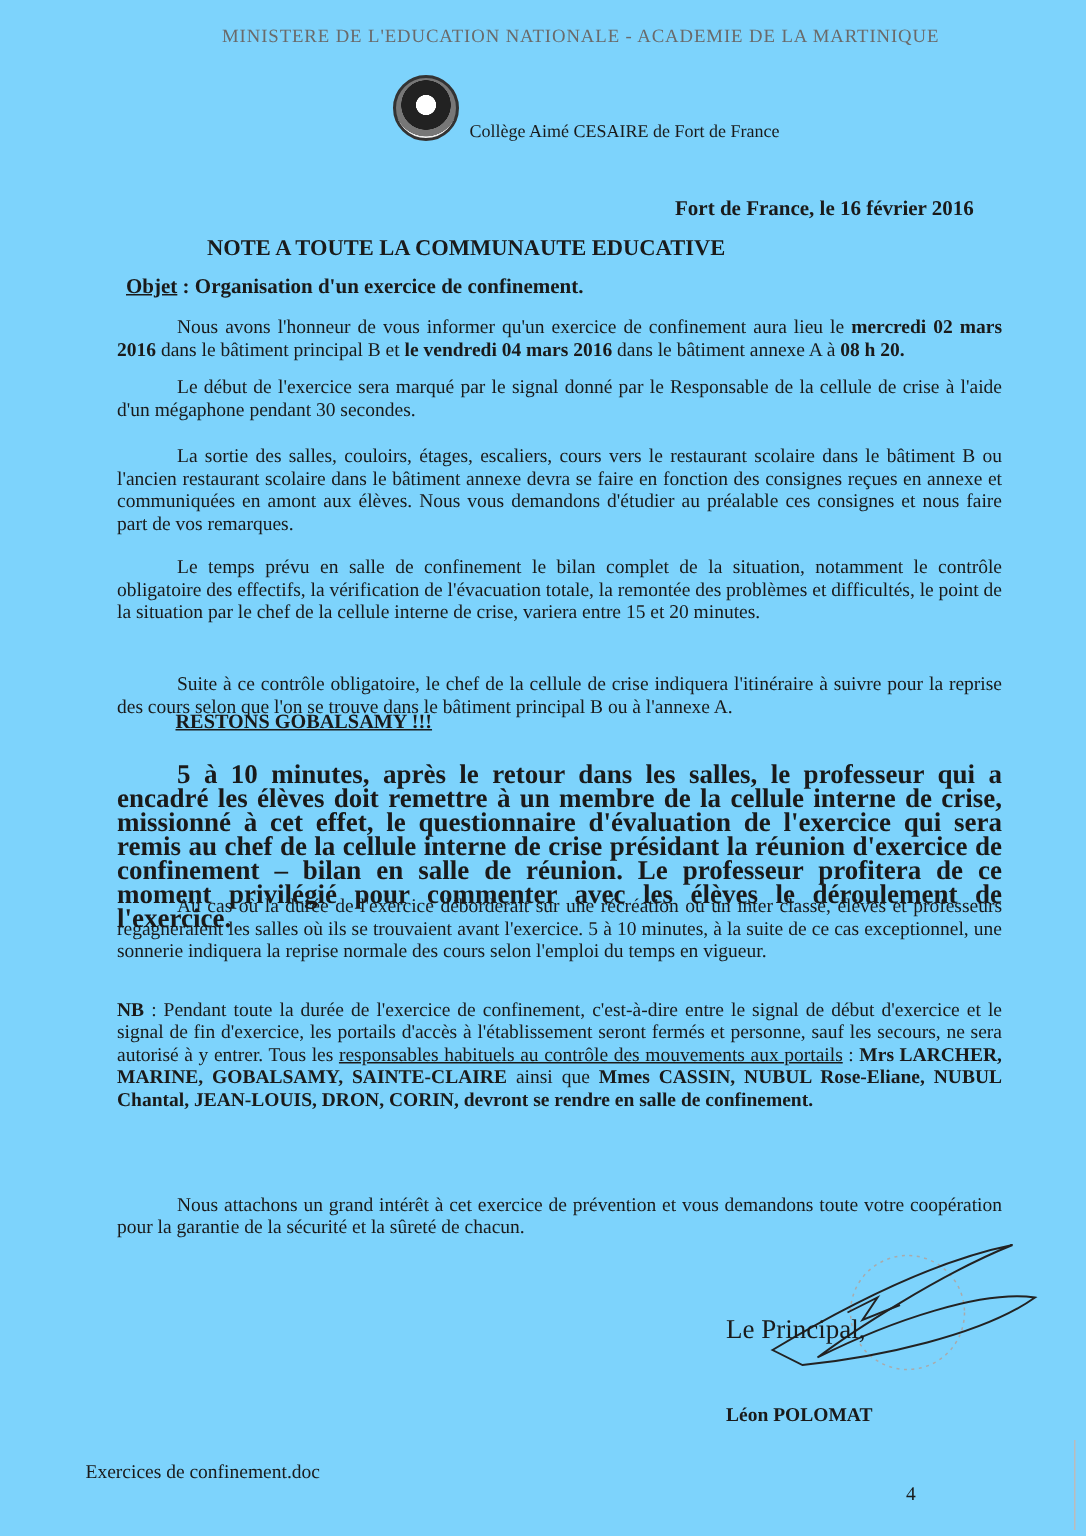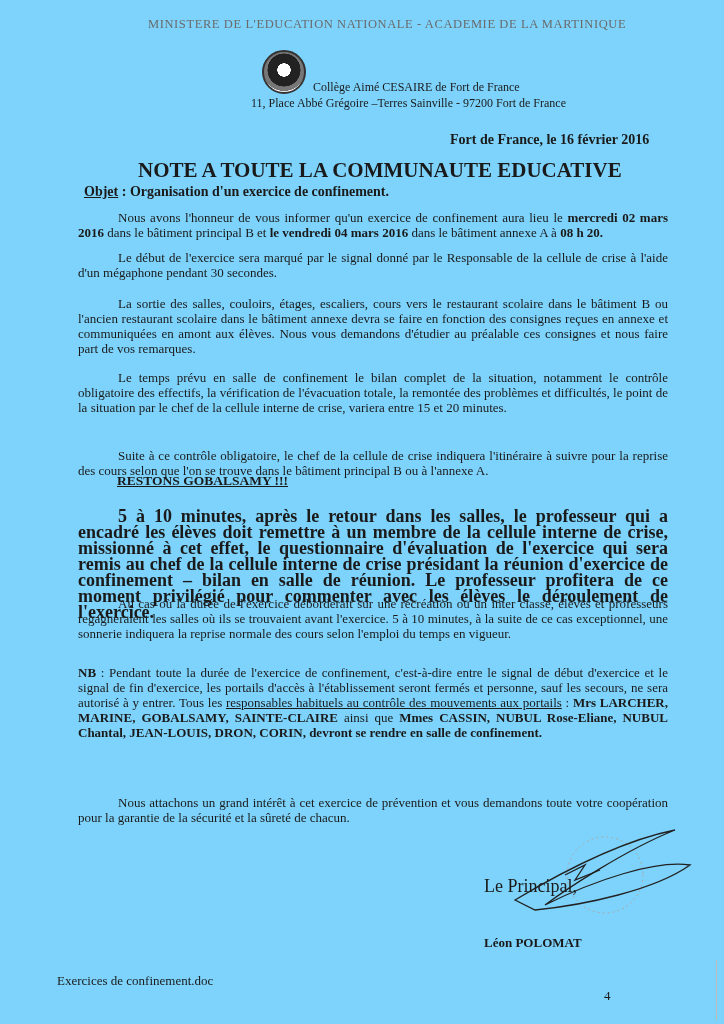--- a/index.html
+++ b/index.html
@@ -5,21 +5,21 @@
   html, body { margin: 0; padding: 0; background: #ffffff; }
   body { width: 724px; height: 1024px; position: relative; overflow: hidden;
          font-family: "Liberation Serif", "DejaVu Serif", serif; color: #1a1a1a; }
   .page { position: absolute; left: 0; top: 0; width: 724px; height: 1024px; background: #7dd3fc; }
   .abs { position: absolute; }
   .ministry { left: 148px; top: 17px; font-size: 12.5px; letter-spacing: 0.6px; color: #6a6a6a; white-space: nowrap; }
   .logo { left: 262px; top: 50px; width: 40px; height: 40px; border-radius: 50%; border: 2px solid #333; background: radial-gradient(circle at 50% 45%, #fff 0 22%, #222 23% 55%, #777 56% 70%, #eee 71%); }
   .college { left: 313px; top: 80px; font-size: 12px; white-space: nowrap; }
   .address { left: 251px; top: 96px; font-size: 12px; white-space: nowrap; }
   .date { left: 450px; top: 132px; font-size: 14px; font-weight: bold; white-space: nowrap; }
-  .title { left: 138px; top: 158px; font-size: 21px; font-weight: bold; white-space: nowrap; }
+  .title { left: 138px; top: 158px; font-size: 15px; font-weight: bold; white-space: nowrap; }
   .objet { left: 84px; top: 184px; font-size: 14px; font-weight: bold; white-space: nowrap; }
   .objet u { }
   .para { left: 78px; width: 590px; font-size: 13px; line-height: 15px; text-align: justify; }
   .para p { margin: 0; text-indent: 40px; }
   .para.bold { font-weight: bold; font-size: 18px; line-height: 16px; font-family: Liberation Serif, serif; }
   .b { font-weight: bold; }
   .u { text-decoration: underline; }
   .restons { left: 117px; top: 473px; font-size: 13.5px; font-weight: bold; text-decoration: underline; white-space: nowrap; }
   .nb p { text-indent: 0; }
   .sig-label { left: 484px; top: 876px; font-size: 18px; white-space: nowrap; }
@@ -30,21 +30,20 @@
   .right-edge { left: 716px; top: 960px; width: 1px; height: 60px; background: #bbb; }
 </style>
 </head>
 <body>
 
 <div class="page">
 
   <div class="abs ministry">MINISTERE DE L'EDUCATION NATIONALE - ACADEMIE DE LA MARTINIQUE</div>
   <div class="abs logo"></div>
   <div class="abs college">Collège Aimé CESAIRE de Fort de France</div>
-  <div class="abs address">11, Place Abbé Grégoire –Terres Sainville -   97200 Fort de France</div>
 
   <div class="abs date">Fort de France, le 16 février 2016</div>
   <div class="abs title">NOTE A TOUTE LA COMMUNAUTE EDUCATIVE</div>
 
   <div class="abs objet">
     <u>Objet</u><span> : </span><span>Organisation d'un exercice de confinement.</span>
   </div>
 
   <div class="abs para" style="top:210px;">
     <p><span>Nous avons l'honneur de vous informer qu'un exercice de confinement aura lieu le </span><span class="b">mercredi 02 mars 2016</span><span> dans le bâtiment principal B et </span><span class="b">le vendredi 04 mars 2016</span><span> dans le bâtiment annexe A à </span><span class="b">08 h 20.</span></p>

